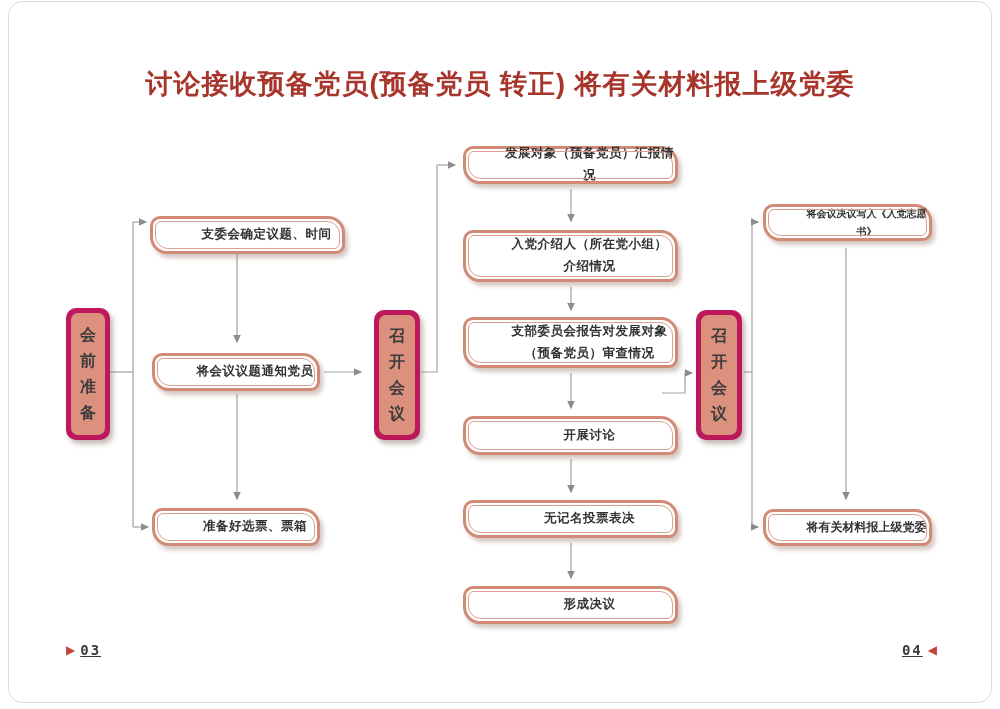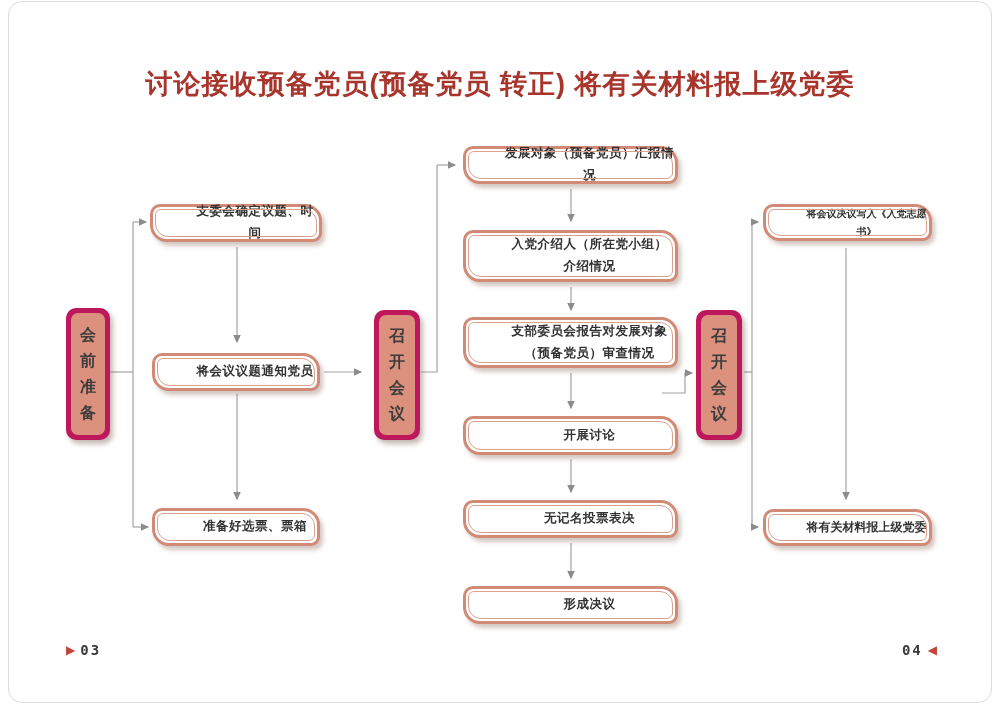--- a/index.html
+++ b/index.html
@@ -52,21 +52,21 @@
     width:17px;word-break:break-all;text-align:center;
     font-size:16px;font-weight:bold;line-height:26px;color:#3c3c3c;
   }
   .page-marker{
     position:absolute;top:642px;display:flex;align-items:center;gap:5px;
     font-weight:bold;
   }
   .page-marker .tri{color:#c3453a;font-size:12px;line-height:1;}
   .page-marker .num{
     font-family:"DejaVu Sans Mono","Liberation Mono",monospace;
-    font-size:14px;color:#3a3a3a;letter-spacing:2px;
+    font-size:14px;color:#3a3a3a;letter-spacing:2px;text-decoration:underline;
   }
 </style>
 </head>
 <body>
 
 <div class="page-border"></div>
 
 <h1 class="title">讨论接收预备党员(预备党员 转正) 将有关材料报上级党委</h1>
 
 <svg class="connectors" width="1000" height="709" viewBox="0 0 1000 709">
@@ -110,21 +110,21 @@
   <div class="stage-fill">
     <div class="stage-label">召开会议</div>
   </div>
 </div>
 <div class="stage" style="left:696px;top:310px;width:46px;height:130px">
   <div class="stage-fill">
     <div class="stage-label">召开会议</div>
   </div>
 </div>
 
-<div class="pbox" style="left:150px;top:204px;width:172px;height:38px">
+<div class="pbox" style="left:150px;top:216px;width:195px;height:38px">
   <div class="pbox-text">支委会确定议题、时间</div>
 </div>
 <div class="pbox" style="left:152px;top:353px;width:168px;height:38px">
   <div class="pbox-text">将会议议题通知党员</div>
 </div>
 <div class="pbox" style="left:152px;top:508px;width:168px;height:38px">
   <div class="pbox-text">准备好选票、票箱</div>
 </div>
 
 <div class="pbox" style="left:463px;top:146px;width:215px;height:38px">

